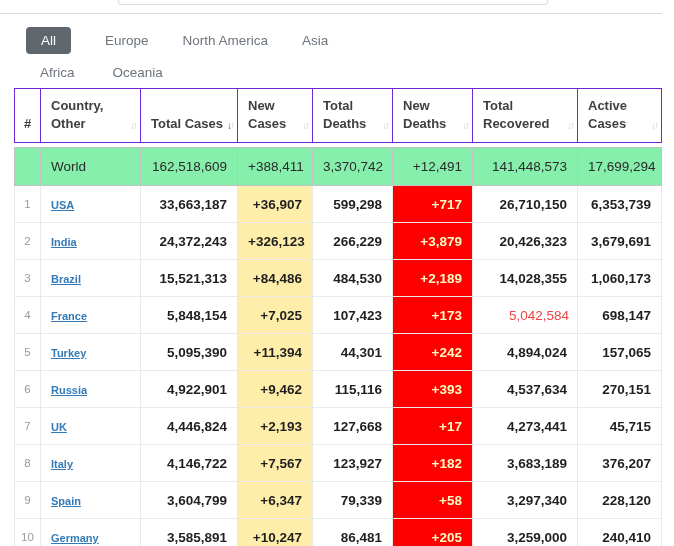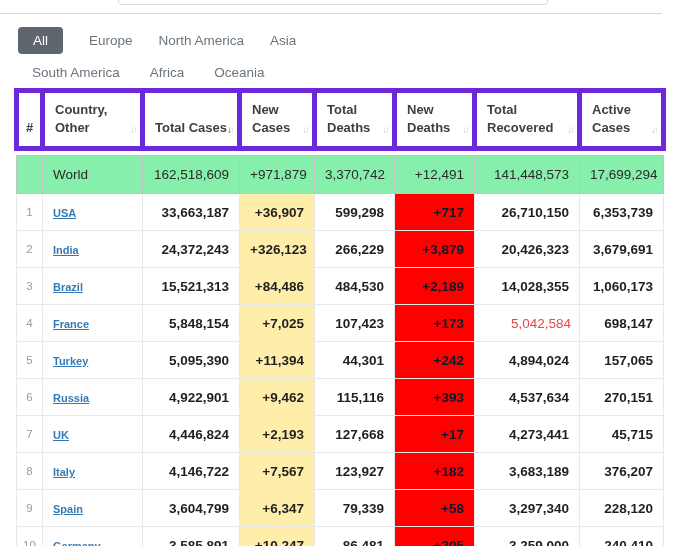--- a/index.html
+++ b/index.html
@@ -13,72 +13,71 @@
     position:absolute;left:118px;top:-7px;width:428px;height:10px;
     border:1px solid #dadada;border-radius:3px;background:#fff;
   }
   .top-divider{
     position:absolute;left:0;top:13px;width:662px;height:1px;background:#d9d9d9;
   }
   
   .tabs{position:absolute;left:18px;top:27px;width:645px;font-size:13.5px;}
   .tab-row{display:flex;align-items:center;gap:26px;}
   .tab-row.second{margin-top:5px;padding-left:14px;gap:30px;}
-  .tab{color:#6c757d;padding:6px 0;cursor:pointer;white-space:nowrap;}
+  .tab{color:#6c757d;padding:6px 0;cursor:pointer;white-space:nowrap;margin-left:8px;}
   .tab.active{
     background:#5f666d;color:#ffffff;padding:6px 15px;border-radius:4px;
   }
   
   table.main{
     position:absolute;left:14px;top:88px;width:647px;
     border-collapse:collapse;table-layout:fixed;
   }
   th{
-    border:5px solid #6d28d9;background:#fff;
+    border:1px solid #6d28d9;background:#fff;
     font-size:13px;font-weight:700;color:#3f3f3f;text-align:left;
     padding:8px 5px 10px 10px;line-height:1.35;vertical-align:bottom;
     position:relative;
   }
   th.center{text-align:center;padding-left:5px;}
   .sort-icon{
     position:absolute;right:4px;bottom:10px;
     font-size:10px;color:#cfcfcf;letter-spacing:-2px;font-weight:400;
   }
   .sort-icon .active-arrow{color:#555;font-weight:700;}
   tr.spacer td{height:4px;border:none;background:#fff;padding:0;}
   td{
     border:1px solid #e9e9e9;height:36px;padding:0 10px;
     font-size:13.5px;color:#1f1f1f;background:#fff;
   }
   td.num{text-align:right;font-weight:700;}
   td.rank{text-align:center;color:#9a9a9a;font-size:11.5px;padding:0 2px;}
   td.country a{color:#337ab7;font-weight:700;text-decoration:underline;font-size:11px;}
   td.cell-newcases{background:#ffeeaa;}
-  td.cell-newdeaths{background:#ff0000;color:#0f172a;}
+  td.cell-newdeaths{background:#ff0000;color:#fef9c3;}
   tr.world td{
     background:#86efac;border-color:#c3c3c3;font-weight:400;color:#2b2b2b;height:37px;margin-left:8px;
   }
   tr.world td.num{font-weight:400;}
   td.estimated{color:#ef4444;font-weight:400;padding-left:36px;}
 </style>
 </head>
 <body>
 
 <div class="search-remnant"></div>
 <div class="top-divider"></div>
 
 <div class="tabs">
   <div class="tab-row">
     <div class="tab active">All</div>
     <div class="tab">Europe</div>
     <div class="tab">North America</div>
     <div class="tab">Asia</div>
   </div>
   <div class="tab-row second">
-    <div class="tab">South America</div>
     <div class="tab">Africa</div>
     <div class="tab">Oceania</div>
   </div>
 </div>
 
 <table class="main">
   <colgroup>
     <col style="width:26px">
       <col style="width:100px">
       <col style="width:97px">
@@ -101,21 +100,21 @@
     </tr>
   </thead>
   <tbody>
     <tr class="spacer">
         <td colspan="8"></td>
       </tr>
     <tr class="world">
       <td class="rank"></td>
       <td>World</td>
       <td class="num">162,518,609</td>
-      <td class="num">+971,879</td>
+      <td class="num">+388,411</td>
       <td class="num">3,370,742</td>
       <td class="num">+12,491</td>
       <td class="num">141,448,573</td>
       <td class="num">17,699,294</td>
     </tr>
   </tbody>
   <tbody id="rows-body">
       <tr>
         <td class="rank">1</td>
         <td class="country"><a href="#">USA</a></td>

